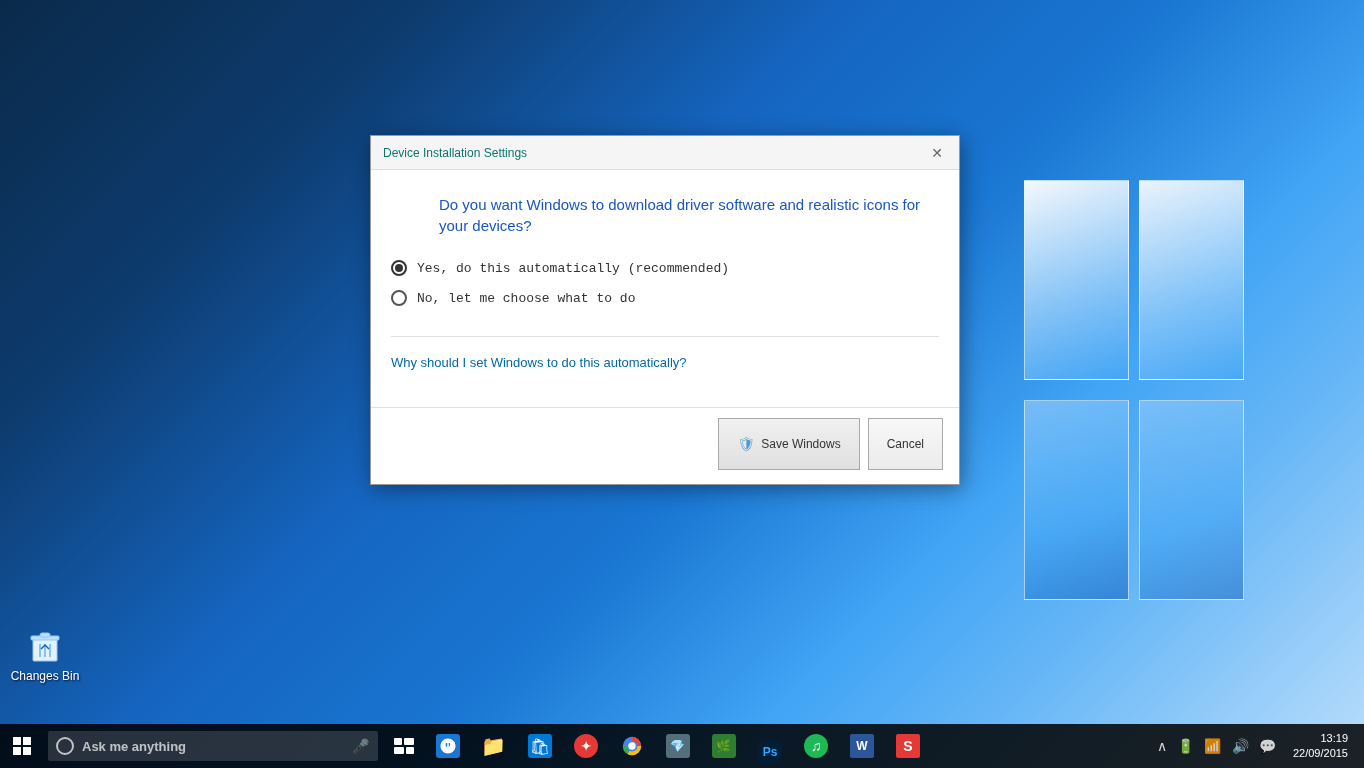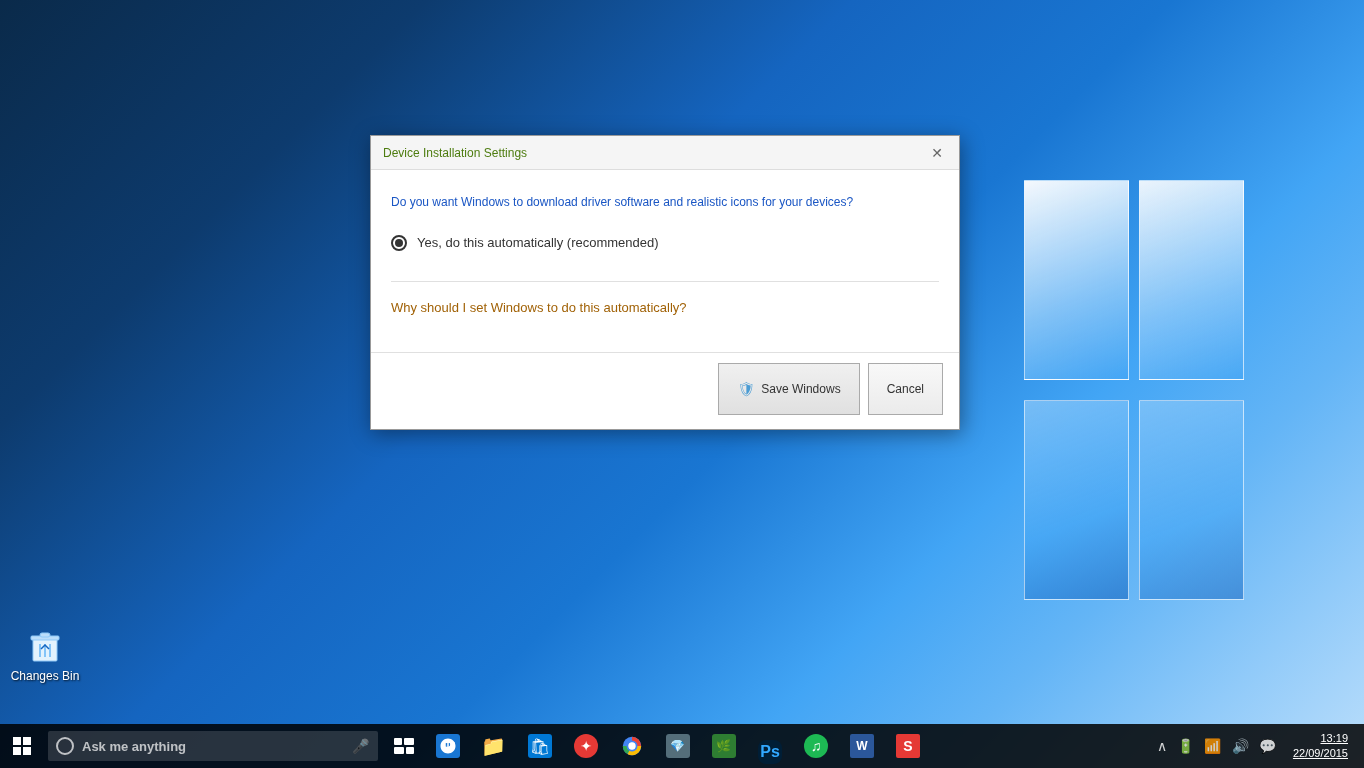--- a/index.html
+++ b/index.html
@@ -206,21 +206,20 @@
 
     .tray-clock {
       display: flex;
       flex-direction: column;
       align-items: flex-end;
       color: white;
       font-size: 11px;
       cursor: pointer;
       padding: 0 8px;
       line-height: 1.4;
-      text-decoration: underline;
     }
 
     
     .dialog-overlay {
       position: absolute;
       top: 0; left: 0;
       width: 100%; height: 100%;
       z-index: 200;
     }
 
@@ -239,52 +238,54 @@
       border-bottom: 1px solid #ddd;
       padding: 8px 12px;
       display: flex;
       align-items: center;
       justify-content: space-between;
       height: 34px;
     }
 
     .dialog-title {
       font-size: 12px;
-      color: #4d7c0f;
+      color: #0f766e;
     }
 
     .dialog-close {
       width: 20px;
       height: 20px;
       display: flex;
       align-items: center;
       justify-content: center;
       cursor: pointer;
       color: #666;
       font-size: 14px;
       border: none;
       background: transparent;
     }
 
     .dialog-body {
       padding: 24px 20px 20px 20px;
     }
 
     .dialog-question {
-      font-size: 12px;
+      font-size: 15px;
       color: #1a56c4;
       line-height: 1.4;
       margin-bottom: 24px;
+      margin-left: 48px;
     }
 
     .radio-option {
       display: flex;
       align-items: center;
       margin-bottom: 14px;
       cursor: pointer;
+      font-family: Liberation Mono, monospace;
     }
 
     .radio-input {
       width: 16px;
       height: 16px;
       border-radius: 50%;
       border: 2px solid #555;
       margin-right: 10px;
       display: flex;
       align-items: center;
@@ -309,21 +310,21 @@
       color: #333;
     }
 
     .dialog-link-section {
       margin-top: 30px;
       padding-top: 16px;
       border-top: 1px solid #e0e0e0;
     }
 
     .dialog-link {
-      color: #a16207;
+      color: #0369a1;
       font-size: 13px;
       text-decoration: none;
       cursor: pointer;
     }
 
     .dialog-footer {
       padding: 10px 16px 14px;
       display: flex;
       justify-content: flex-end;
       gap: 8px;
@@ -357,21 +358,21 @@
       font-size: 14px;
     }
 
     
     .ie-icon { background: #1976d2; color: white; border-radius: 3px; }
     .store-icon { background: #0078d4; color: white; }
     .app-red { background: #e53935; color: white; border-radius: 50%; }
     .chrome-icon { }
     .app-gray { background: #546e7a; color: white; }
     .app-green { background: #2e7d32; color: white; }
-    .ps-icon { background: #001e36; color: #31a8ff; border-radius: 8px; font-size: 16px; font-weight: bold; margin-top: 12px; }
+    .ps-icon { background: #001e36; color: #31a8ff; border-radius: 8px; font-size: 12px; font-weight: bold; margin-top: 12px; }
     .spotify-icon { background: #1db954; color: white; border-radius: 50%; }
     .word-icon { background: #2b579a; color: white; border-radius: 2px; font-size: 12px; font-weight: bold; }
     .app-s { background: #e53935; color: white; border-radius: 2px; font-size: 14px; font-weight: bold; }
   </style>
 </head>
 <body>
 
 <div class="desktop">
 
   <div class="win-logo">
@@ -413,20 +414,24 @@
 
       <div class="dialog-body">
         <p class="dialog-question">Do you want Windows to download driver software and realistic icons for your devices?</p>
 
         <div class="radio-option">
           <div class="radio-input checked">
           </div>
           <span class="radio-label">Yes, do this automatically (recommended)</span>
         </div>
 
+        <div class="radio-option">
+          <div class="radio-input"></div>
+          <span class="radio-label">No, let me choose what to do</span>
+        </div>
 
         <div class="dialog-link-section">
           <a class="dialog-link">Why should I set Windows to do this automatically?</a>
         </div>
       </div>
 
       <div class="dialog-footer">
         <button class="btn-save">
           <span class="shield-icon-btn">🛡</span>
           <span>Save Windows</span>

